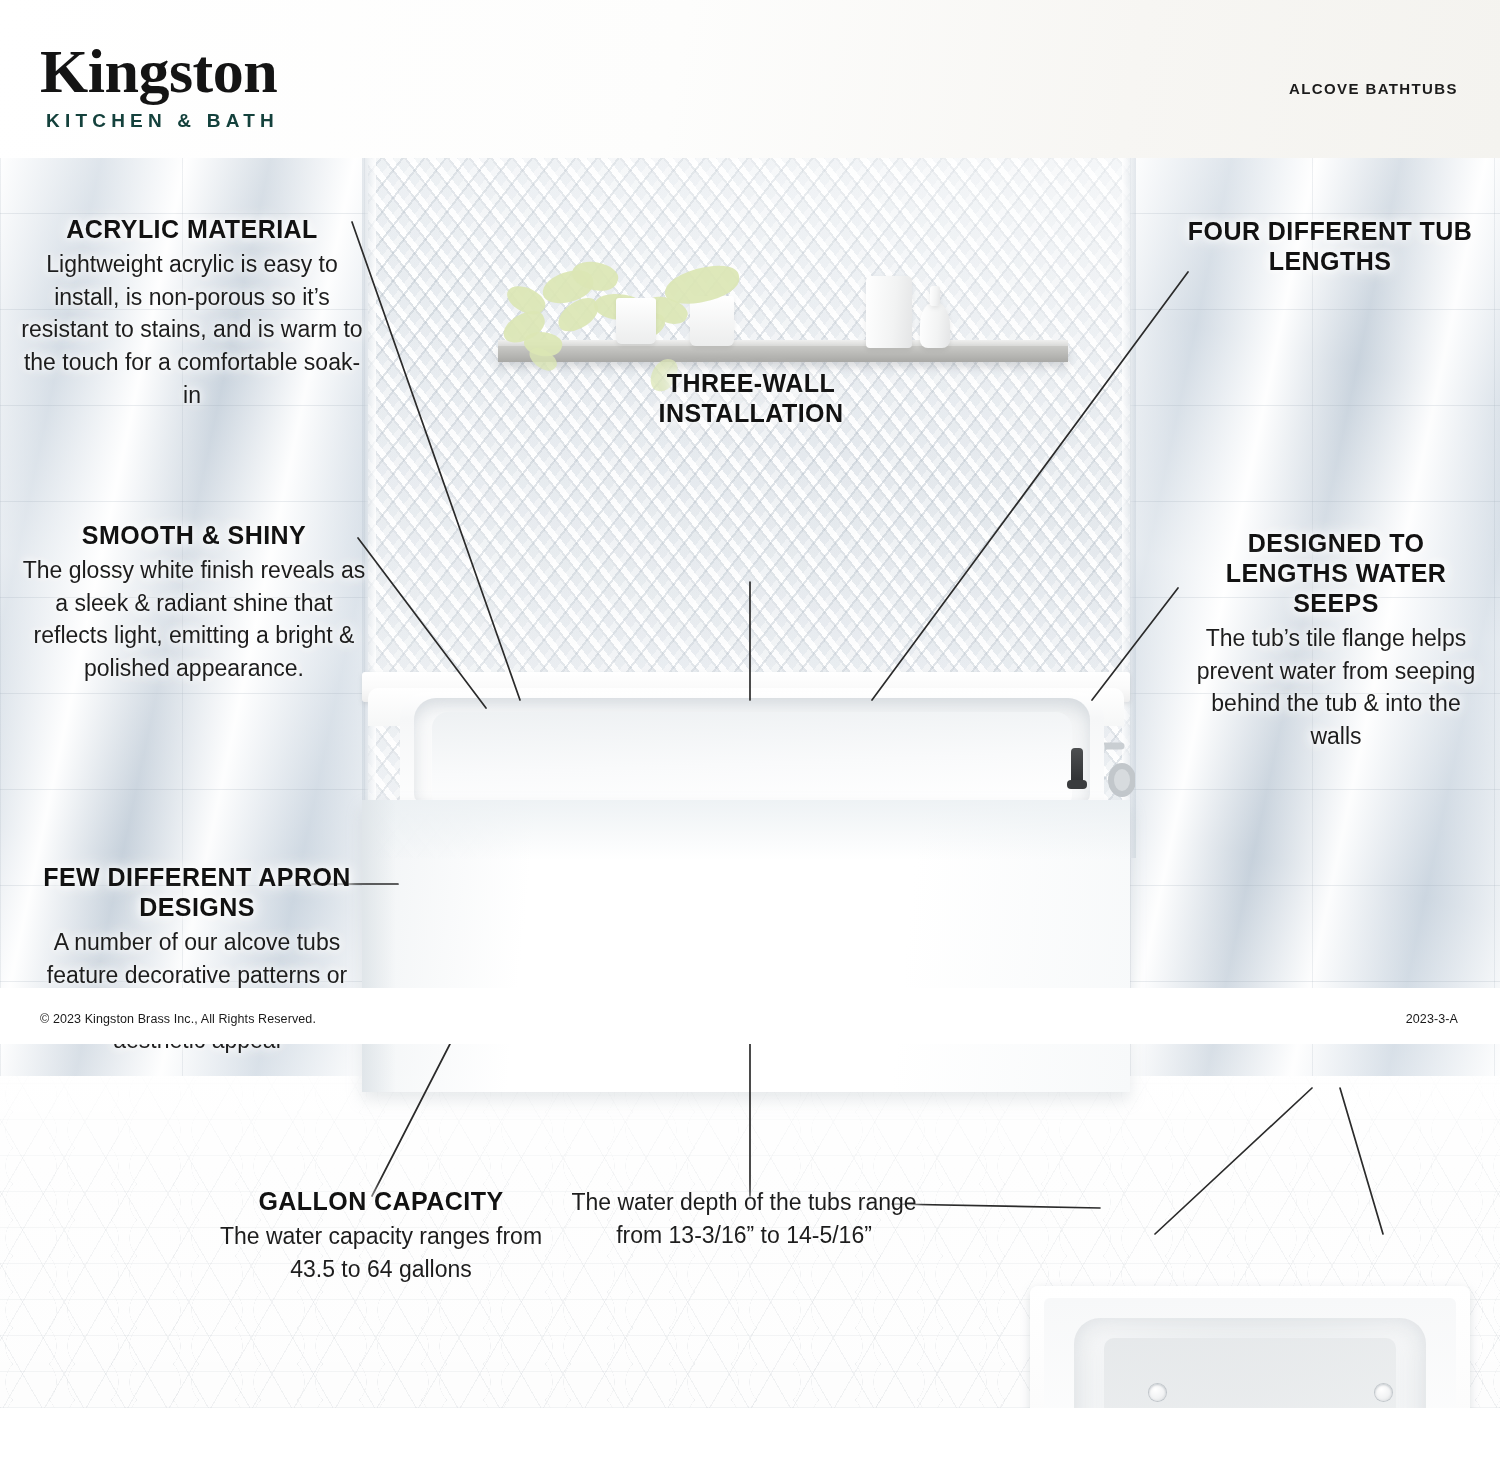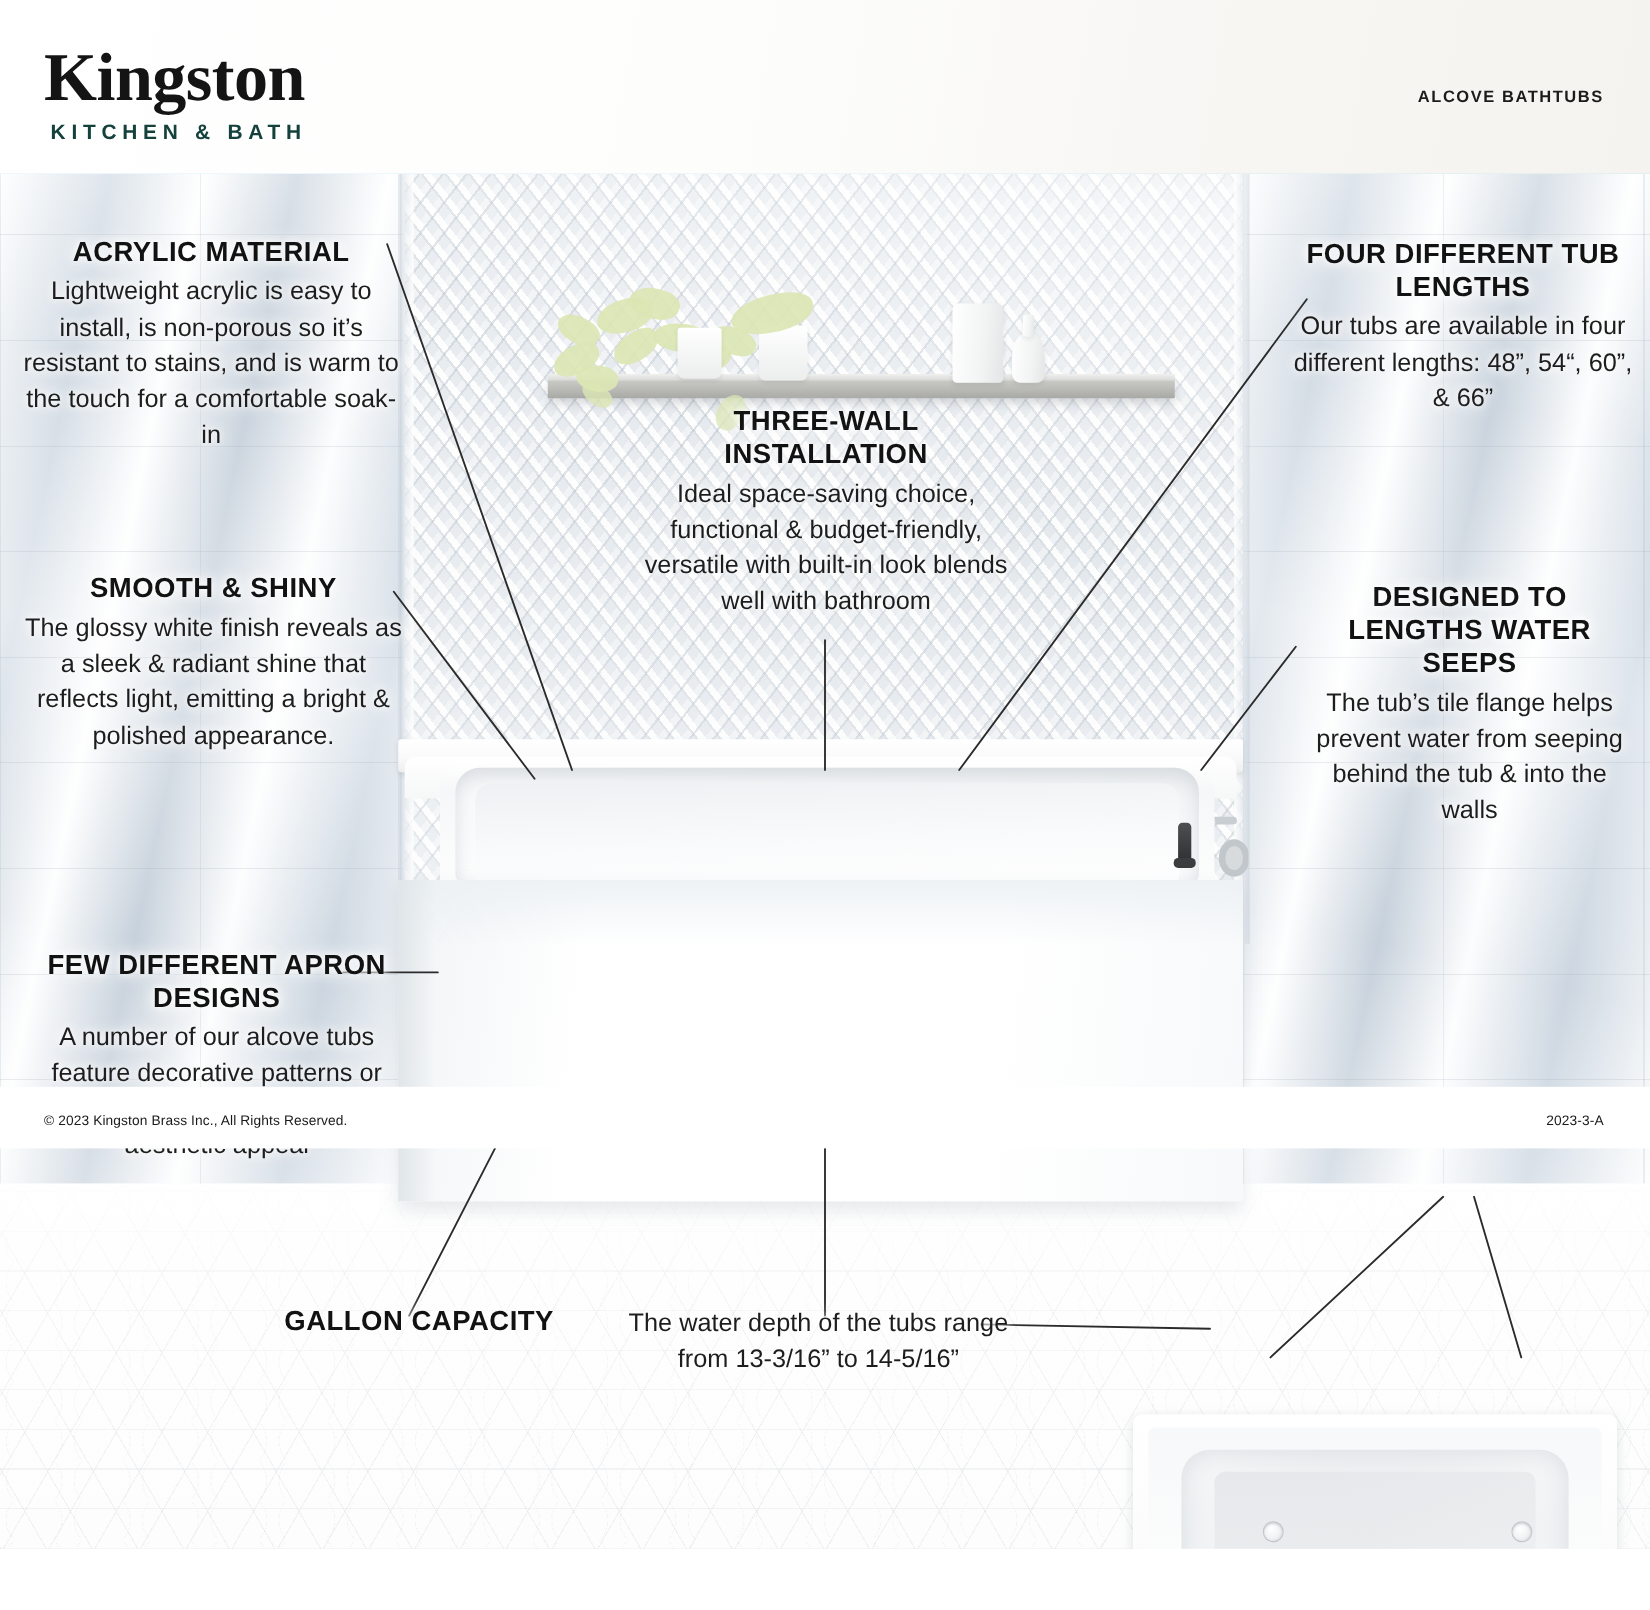--- a/index.html
+++ b/index.html
@@ -365,36 +365,35 @@
     <div class="c-body">The glossy white finish reveals as a sleek &amp; radiant shine that reflects light, emitting a bright &amp; polished appearance.</div>
   </div>
 
   <div class="callout co-apron">
     <div class="c-title">FEW DIFFERENT APRON DESIGNS</div>
     <div class="c-body">A number of our alcove tubs feature decorative patterns or designs on the front apron for aesthetic appeal</div>
   </div>
 
   <div class="callout co-threewall">
     <div class="c-title">THREE-WALL INSTALLATION</div>
-    <div class="c-body">Ideal space-saving choice, functional &amp; budget-friendly, versatile with built-in look blends well with bathroom</div>
   </div>
 
   <div class="callout co-lengths">
     <div class="c-title">FOUR DIFFERENT TUB LENGTHS</div>
-    <div class="c-body">Our tubs are available in four different lengths: 48”, 54“, 60”, &amp; 66”</div>
   </div>
 
   <div class="callout co-seeps">
     <div class="c-title">DESIGNED TO LENGTHS WATER SEEPS</div>
     <div class="c-body">The tub’s tile flange helps prevent water from seeping behind the tub &amp; into the walls</div>
   </div>
 
 
   <div class="callout co-gallon">
     <div class="c-title">GALLON CAPACITY</div>
+    <div class="c-body">The water capacity ranges from 43.5 to 64 gallons</div>
   </div>
 
   <div class="callout co-depth">
     <div class="c-body">The water depth of the tubs range from 13-3/16” to 14-5/16”</div>
   </div>
 
   <div class="footer">
     <div class="footer-left">© 2023 Kingston Brass Inc., All Rights Reserved.</div>
     <div class="footer-right">2023-3-A</div>
   </div>

